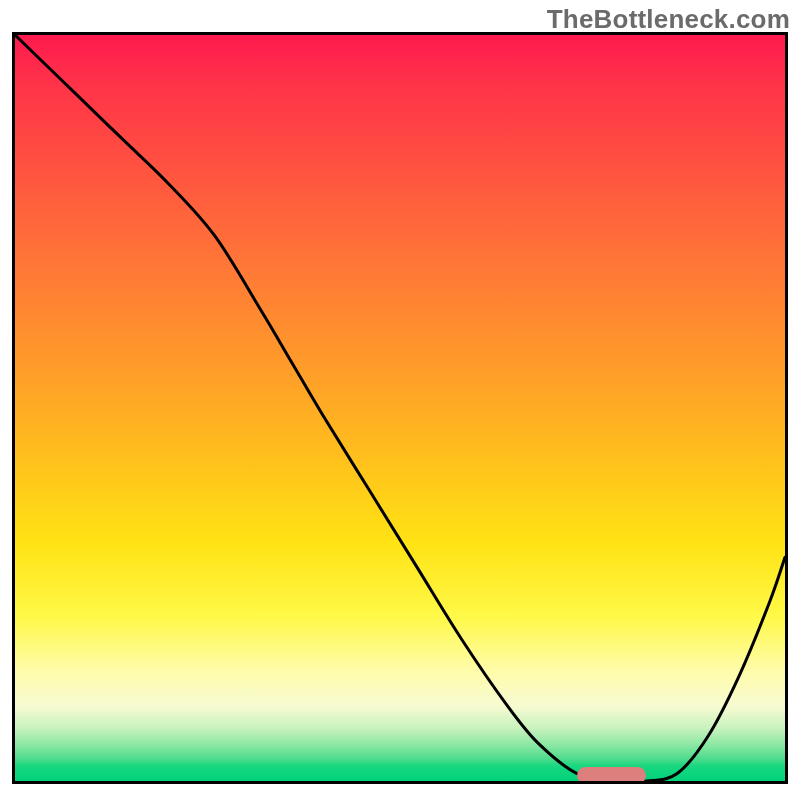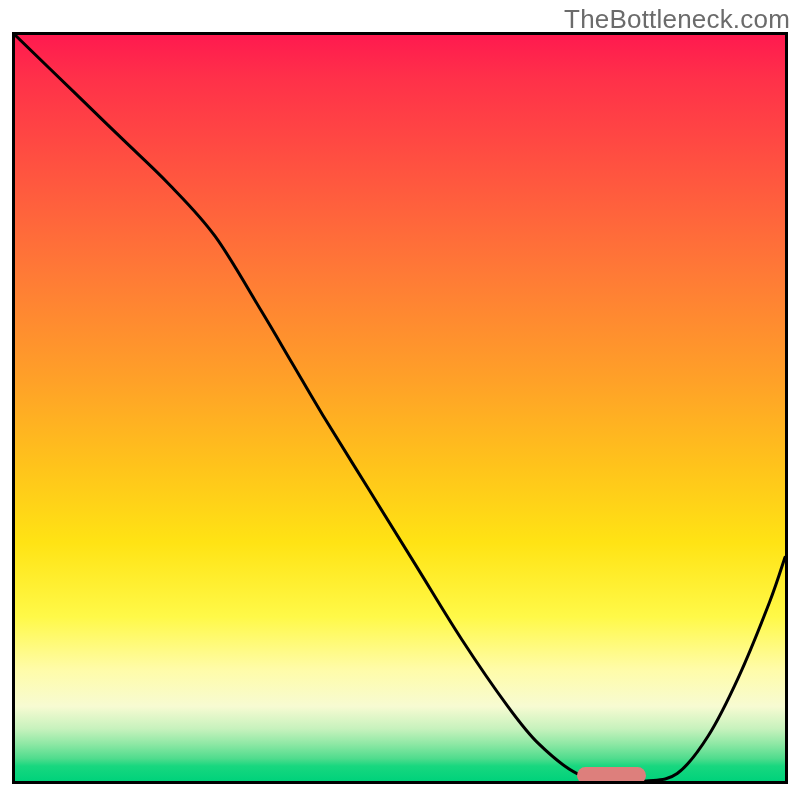--- a/index.html
+++ b/index.html
@@ -15,21 +15,21 @@
     position: relative;
     width: 800px;
     height: 800px;
     box-sizing: border-box;
   }
   .watermark {
     position: absolute;
     top: 4px;
     right: 10px;
     font-size: 26px;
-    font-weight: 400;
+    font-weight: 700;
     color: #6b6b6b;
     letter-spacing: 0.2px;
     z-index: 10;
   }
   .plot-inner {
     
     position: absolute;
     top: 32px;
     left: 12px;
     right: 12px;

